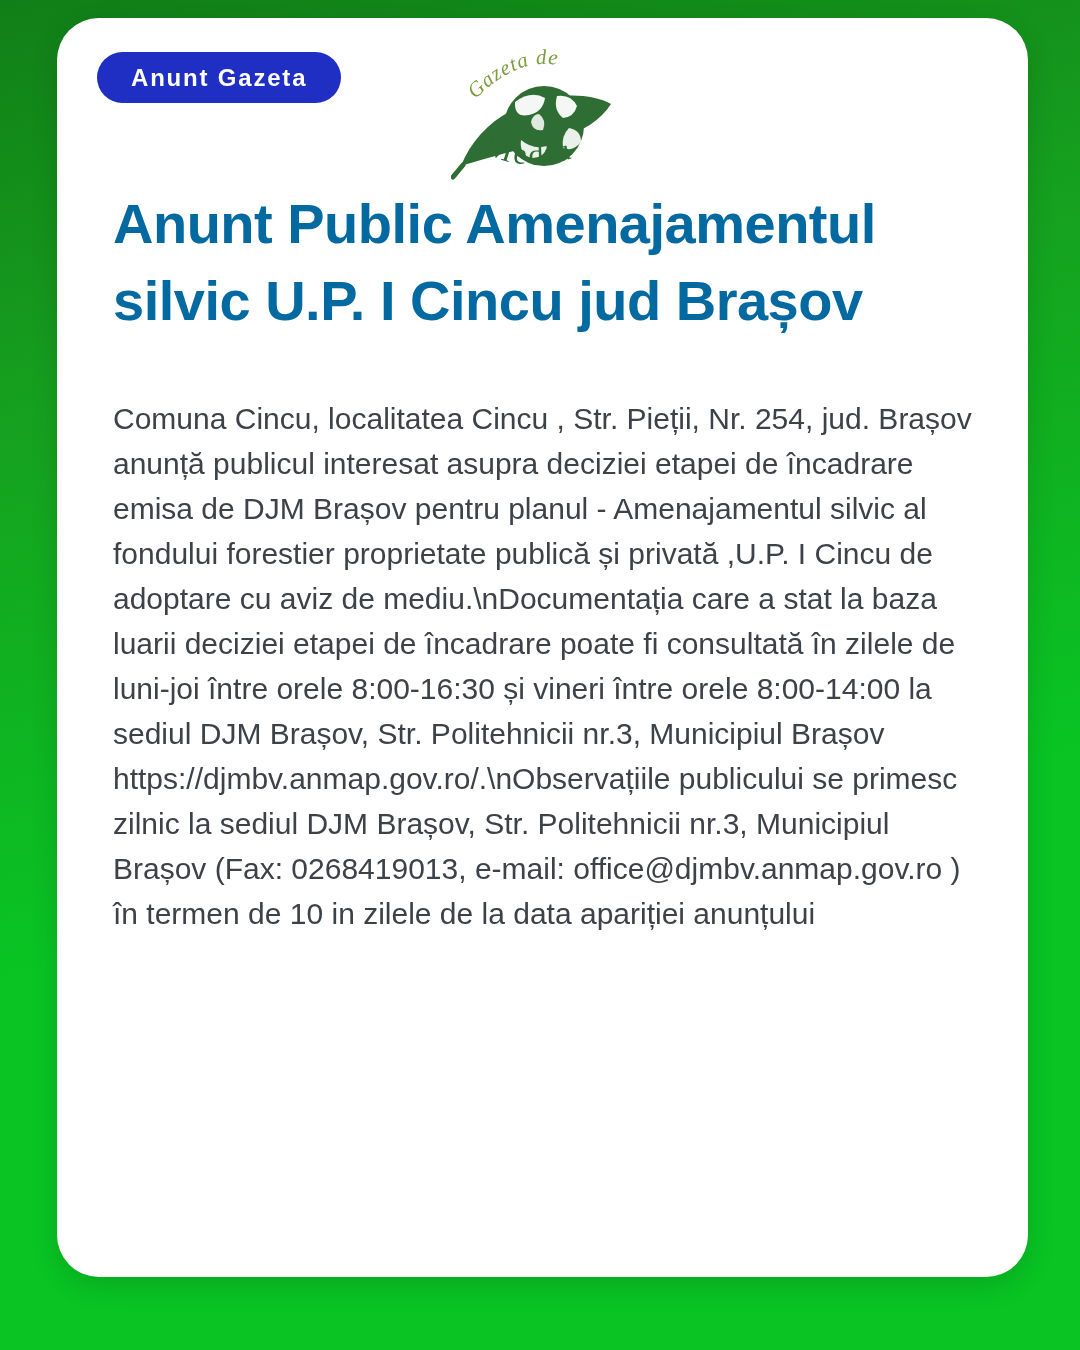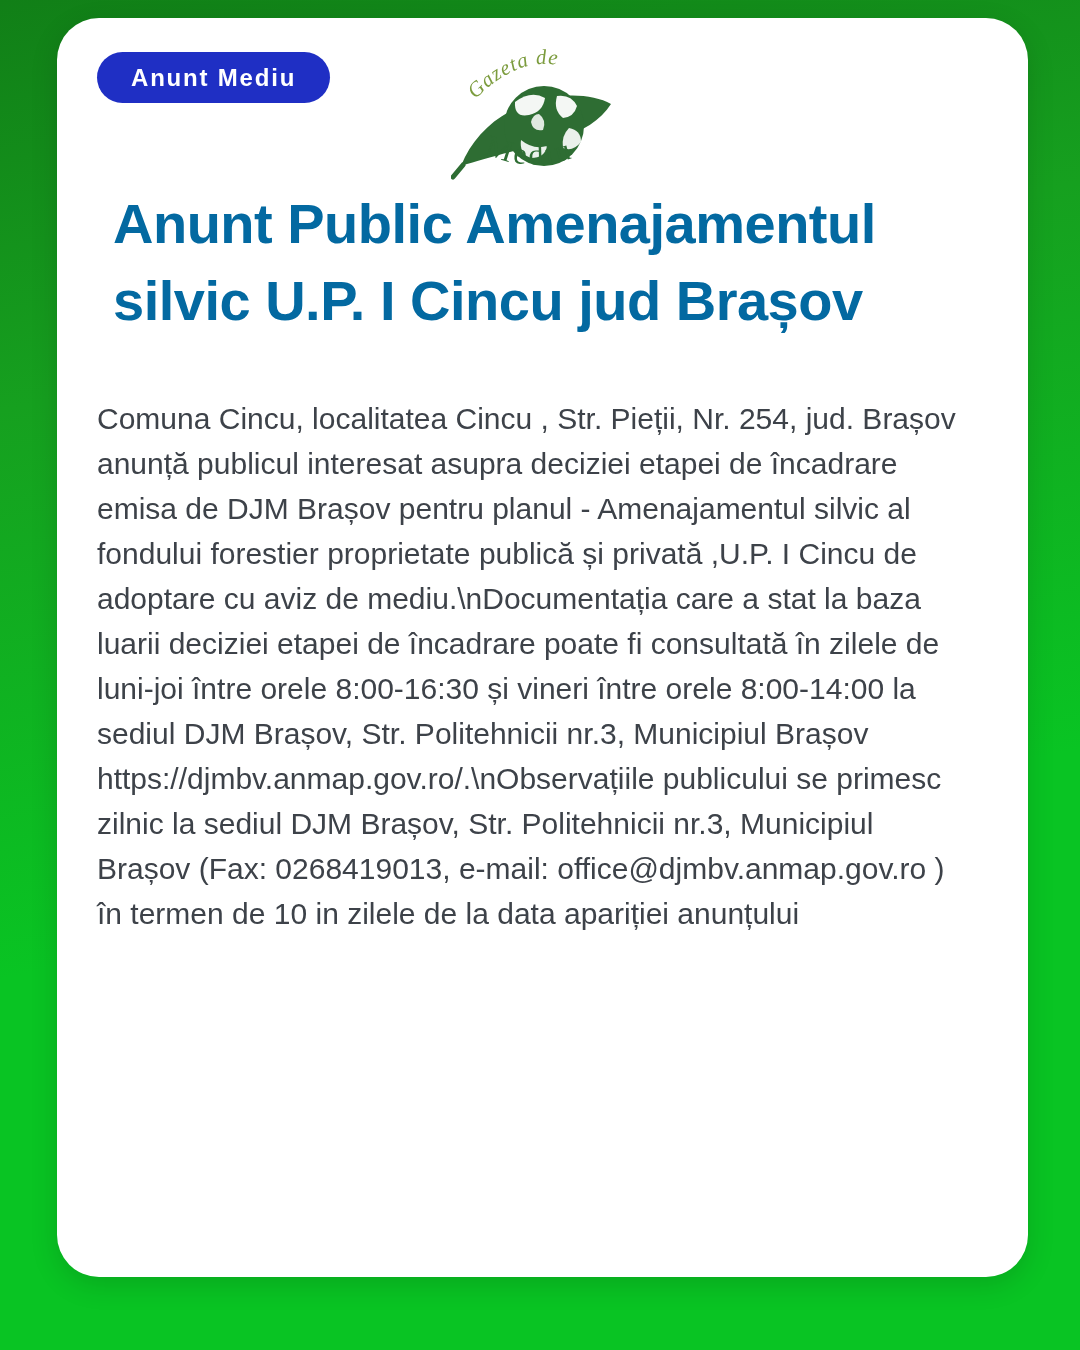--- a/index.html
+++ b/index.html
@@ -59,37 +59,37 @@
     top: 168px;
     width: 884px;
     font-size: 56px;
     line-height: 1.37;
     font-weight: 700;
     letter-spacing: -0.5px;
     color: #0369a1;
   }
   .bodytext {
     position: absolute;
-    left: 40px;
+    left: 56px;
     top: 378px;
     width: 866px;
     font-size: 30px;
     line-height: 45px;
     color: #3d4249;
     white-space: pre-wrap;
   }
   .serif { font-family: "Liberation Serif", serif; }
 </style>
 </head>
 <body>
 
 <div class="page">
   <div class="card">
 
-    <div class="badge">Anunt Mediu</div>
+    <div class="badge">Anunt Gazeta</div>
 
     <svg class="logo" viewBox="0 0 184 146">
       <defs>
         <path id="arcTop" d="M 20,60 Q 84,-10 152,42"></path>
         <path id="arcBottom" d="M 26,106 Q 92,140 162,94"></path>
       </defs>
 
       <g>
         <path d="M10,122 C22,92 46,70 78,59 C110,48 142,50 160,60
                  C150,76 131,88 107,95 C68,106 34,114 10,122 Z" fill="#2e6d33"></path>

